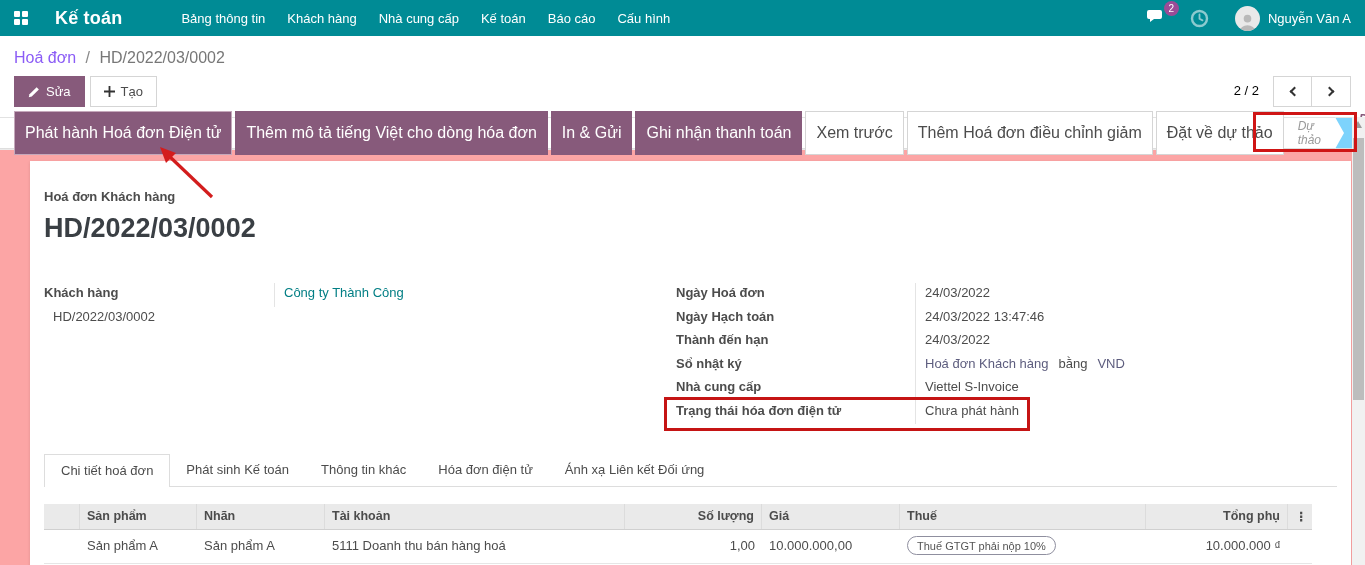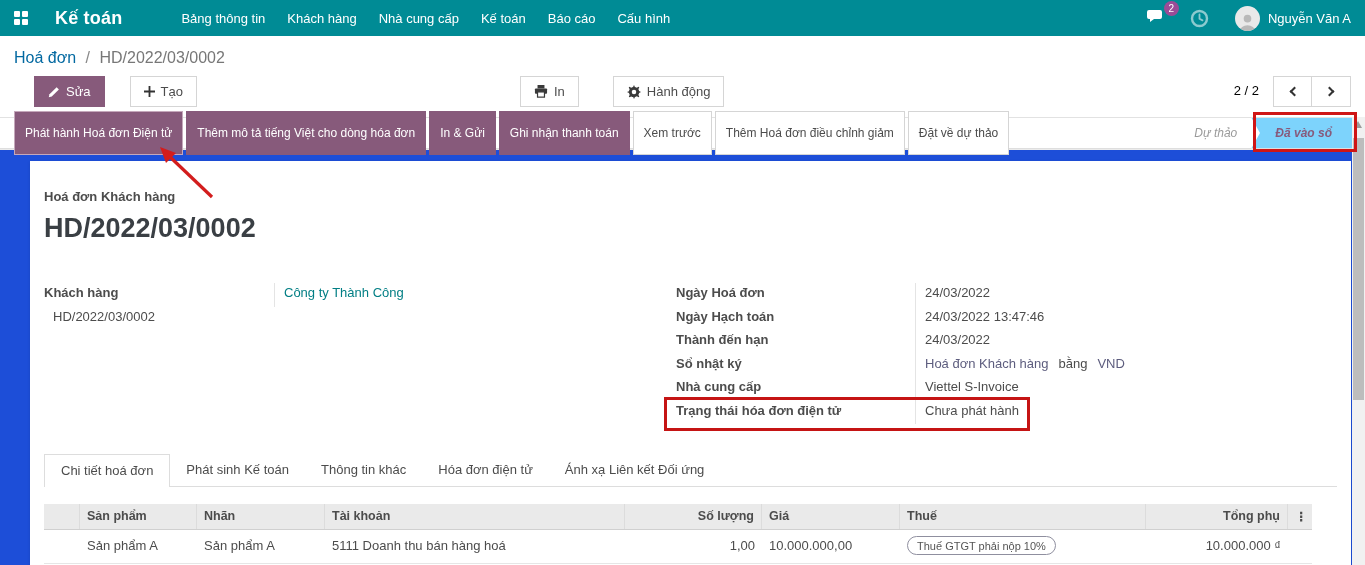--- a/index.html
+++ b/index.html
@@ -17,48 +17,48 @@
   .msg-wrap { position:relative; margin-right:22px; cursor:pointer; }
   .badge { position:absolute; top:-7px; right:-11px; background:#9b4b97; color:#fff; border-radius:50%; width:15px; height:15px; font-size:10px; display:flex; align-items:center; justify-content:center; }
   .clock-icon { margin-right:26px; cursor:pointer; display:flex; }
   .user-menu { display:flex; align-items:center; cursor:pointer; }
   .avatar { width:25px; height:25px; border-radius:50%; background:#e9e9e9; display:flex; align-items:flex-end; justify-content:center; overflow:hidden; margin-right:8px; }
   .user-name { font-size:13px; }
 
   
   .control-panel { position:absolute; top:36px; left:0; right:0; height:81px; background:#fff; z-index:20; }
   .breadcrumb { padding:13px 0 0 14px; font-size:16px; }
-  .bc-link { color:#0369a1; cursor:pointer; }
+  .bc-link { color:#8b5cf6; cursor:pointer; }
   .bc-sep { color:#888; margin:0 5px; }
   .bc-current { color:#777; }
   .cp-buttons { position:relative; height:32px; margin-top:9px; }
-  .btn { display:inline-flex; align-items:center; gap:6px; font-size:13px; height:31px; padding:4px 13px; border:1px solid #d5d5d5; background:#fff; color:#4c4c4c; cursor:pointer; vertical-align:top;margin-left:20px; }
+  .btn { display:inline-flex; align-items:center; gap:6px; font-size:13px; height:31px; padding:4px 13px; border:1px solid #d5d5d5; background:#fff; color:#4c4c4c; cursor:pointer; vertical-align:top; }
   .btn-primary { background:#875a7b; border-color:#875a7b; color:#fff; }
   .left-btns { margin-left:14px; display:inline-flex; gap:5px; }
   .center-btns { position:absolute; left:500px; top:0; display:inline-flex; gap:14px; }
   .pager { position:absolute; right:106px; top:7px; font-size:13px; color:#000000; }
   .pager-nav { position:absolute; right:14px; top:0; display:flex; }
   .pager-btn { width:39px; height:31px; background:#fff; border:1px solid #d5d5d5; display:flex; align-items:center; justify-content:center; cursor:pointer; }
   .pager-btn + .pager-btn { border-left:none; }
   .chev { display:inline-block; width:7px; height:7px; border-right:2px solid #333; border-bottom:2px solid #333; }
   .chev.left { transform:rotate(135deg); margin-left:3px; }
   .chev.right { transform:rotate(-45deg); margin-right:3px; }
 
   
   .statusbar { position:absolute; top:117px; left:0; right:13px; height:32px; background:#fff; border-top:1px solid #e2e2e2; border-bottom:1px solid #dedede; display:flex; align-items:center; z-index:20; }
-  .sb-btn { font-size:12px; height:44px; padding:12px 10px; margin-left:3px; border:1px solid #875a7b; background:#875a7b; color:#fff; cursor:pointer; white-space:nowrap; }
+  .sb-btn { font-size:16px; height:44px; padding:12px 10px; margin-left:3px; border:1px solid #875a7b; background:#875a7b; color:#fff; cursor:pointer; white-space:nowrap; }
   .sb-btn.first { border:1px solid #c5a8bb; margin-left:14px; }
   .sb-btn.plain { background:#fff; color:#4c4c4c; border:1px solid #d5d5d5; }
   .sb-states { margin-left:auto; display:flex; align-items:center; height:100%;font-style:italic; }
   .state { font-size:12px; padding:0 14px; height:100%; display:flex; align-items:center; color:#9a9a9a; cursor:pointer; }
   .state-arrow { width:0; height:0; border-top:16px solid transparent; border-bottom:16px solid transparent; border-left:9px solid #fff; position:relative; z-index:2; margin-right:-9px; }
   .state.active { background:#7dd3fc; color:#875a7b; font-weight:700; padding:0 20px 0 24px; }
 
   
-  .content { position:absolute; top:150px; left:0; right:13px; bottom:0; background:#1d4ed8; overflow:hidden;text-decoration:underline; }
+  .content { position:absolute; top:150px; left:0; right:13px; bottom:0; background:#fca5a5; overflow:hidden;text-decoration:underline; }
   .sheet { position:absolute; left:30px; right:1px; top:11px; bottom:-10px; background:#fff; box-shadow:0 1px 3px rgba(0,0,0,.12); }
   .doc-type { position:absolute; left:14px; top:28px; font-size:13px; font-weight:700; color:#4c4c4c; }
   .doc-number { position:absolute; left:14px; top:52px; font-size:27px; font-weight:700; color:#3a3f44; }
 
   .fgroup { position:absolute; top:122px; }
   .fgroup.left { left:14px; width:600px; }
   .fgroup.right { left:646px; width:650px; }
   .frow { display:flex; min-height:23.5px; align-items:flex-start; position:relative; }
   .flabel { font-size:13px; font-weight:700; color:#4c4c4c; padding-top:2px; }
   .fgroup.left .flabel { width:231px; border-right:1px solid #e4e4e4; align-self:stretch; }
@@ -162,37 +162,20 @@
           </svg>
         <span>Sửa</span>
       </button>
       <button class="btn">
         <svg width="11" height="11" viewBox="0 0 12 12">
             <path d="M5 0 h2 v5 h5 v2 h-5 v5 h-2 v-5 h-5 v-2 h5 z" fill="#333"></path>
           </svg>
         <span>Tạo</span>
       </button>
     </div>
-    <div class="center-btns">
-      <button class="btn">
-        <svg width="14" height="13" viewBox="0 0 16 15">
-          <rect x="4" y="0" width="8" height="4" fill="#3a3a3a"></rect>
-          <rect x="1" y="4" width="14" height="6" rx="1" fill="#3a3a3a"></rect>
-          <rect x="4" y="8" width="8" height="6" fill="#fff" stroke="#3a3a3a" stroke-width="1.4"></rect>
-        </svg>
-        <span>In</span>
-      </button>
-      <button class="btn">
-        <svg width="14" height="14" viewBox="0 0 16 16">
-          <path d="M8 0 l1 2.2 a6 6 0 0 1 2 .8 L13.5 2 14 2.5 l-1 2.4 a6 6 0 0 1 .8 2 L16 8 l-2.2 1 a6 6 0 0 1 -.8 2 l1 2.4 -.5.5 -2.4-1 a6 6 0 0 1 -2 .8 L8 16 7 13.8 a6 6 0 0 1 -2-.8 l-2.4 1 -.5-.5 1-2.4 a6 6 0 0 1 -.8-2 L0 8 l2.2-1 a6 6 0 0 1 .8-2 L2 2.5 2.5 2 l2.4 1 a6 6 0 0 1 2-.8 z" fill="#3a3a3a"></path>
-          <circle cx="8" cy="8" r="2.6" fill="#fff"></circle>
-        </svg>
-        <span>Hành động</span>
-      </button>
-    </div>
     <span class="pager">2 / 2</span>
     <div class="pager-nav">
       <div class="pager-btn">
           <span class="chev left"></span>
         </div>
       <div class="pager-btn">
           <span class="chev right"></span>
         </div>
     </div>
   </div>

